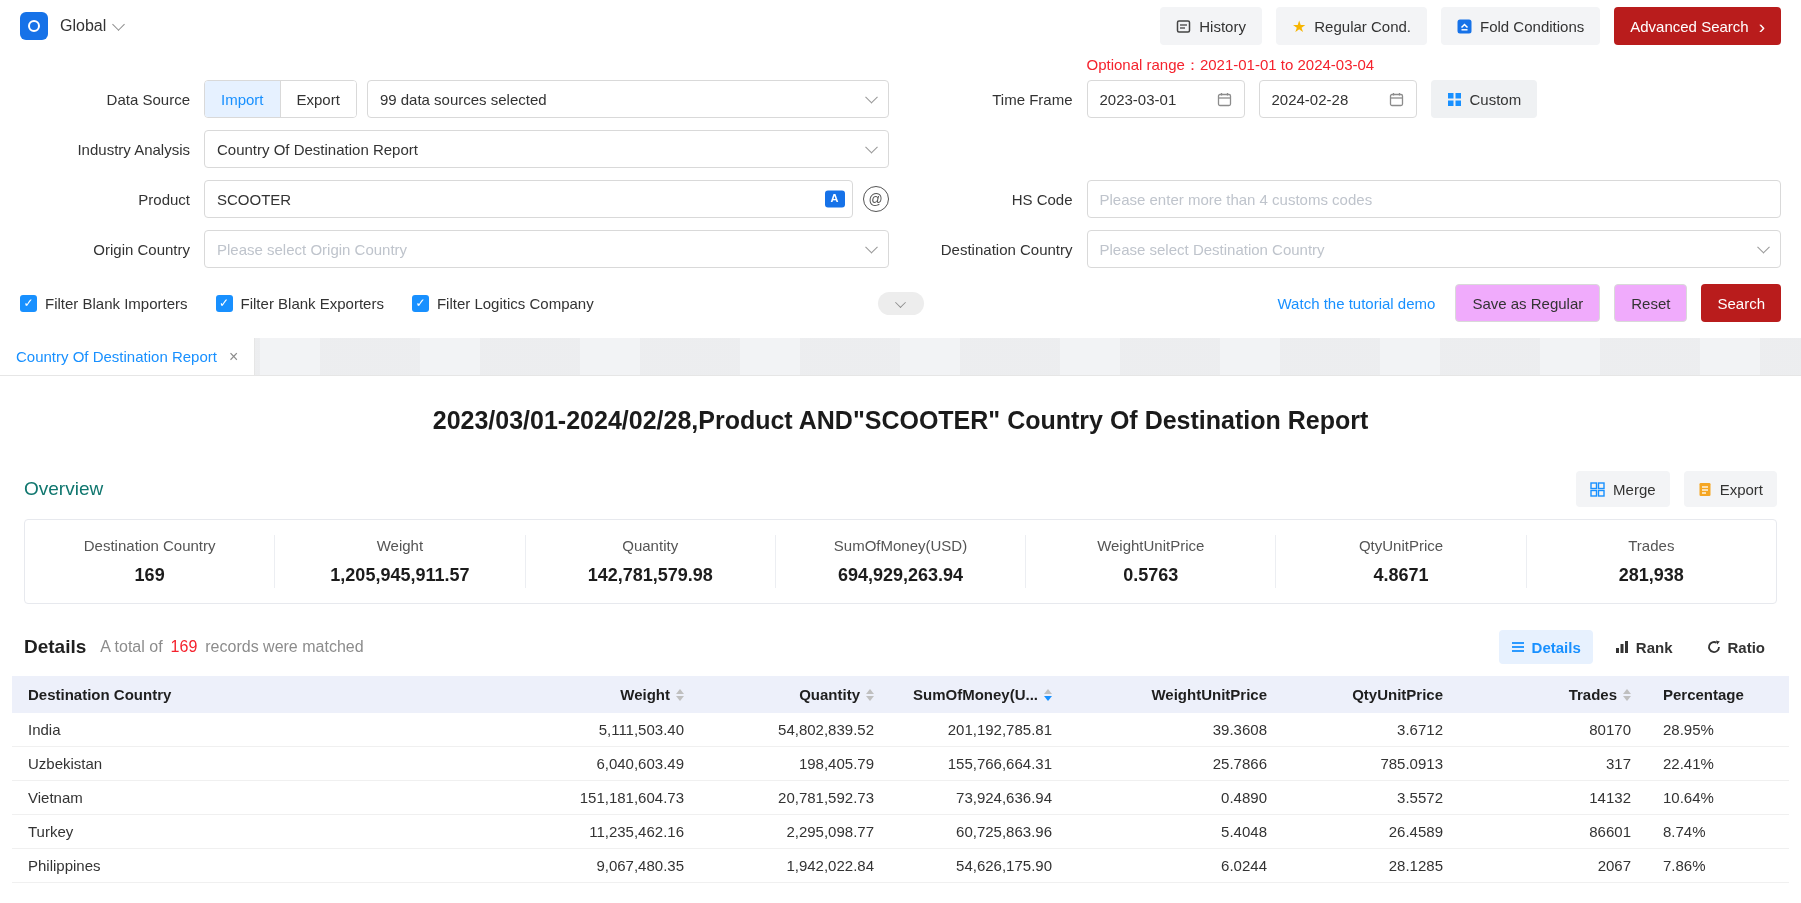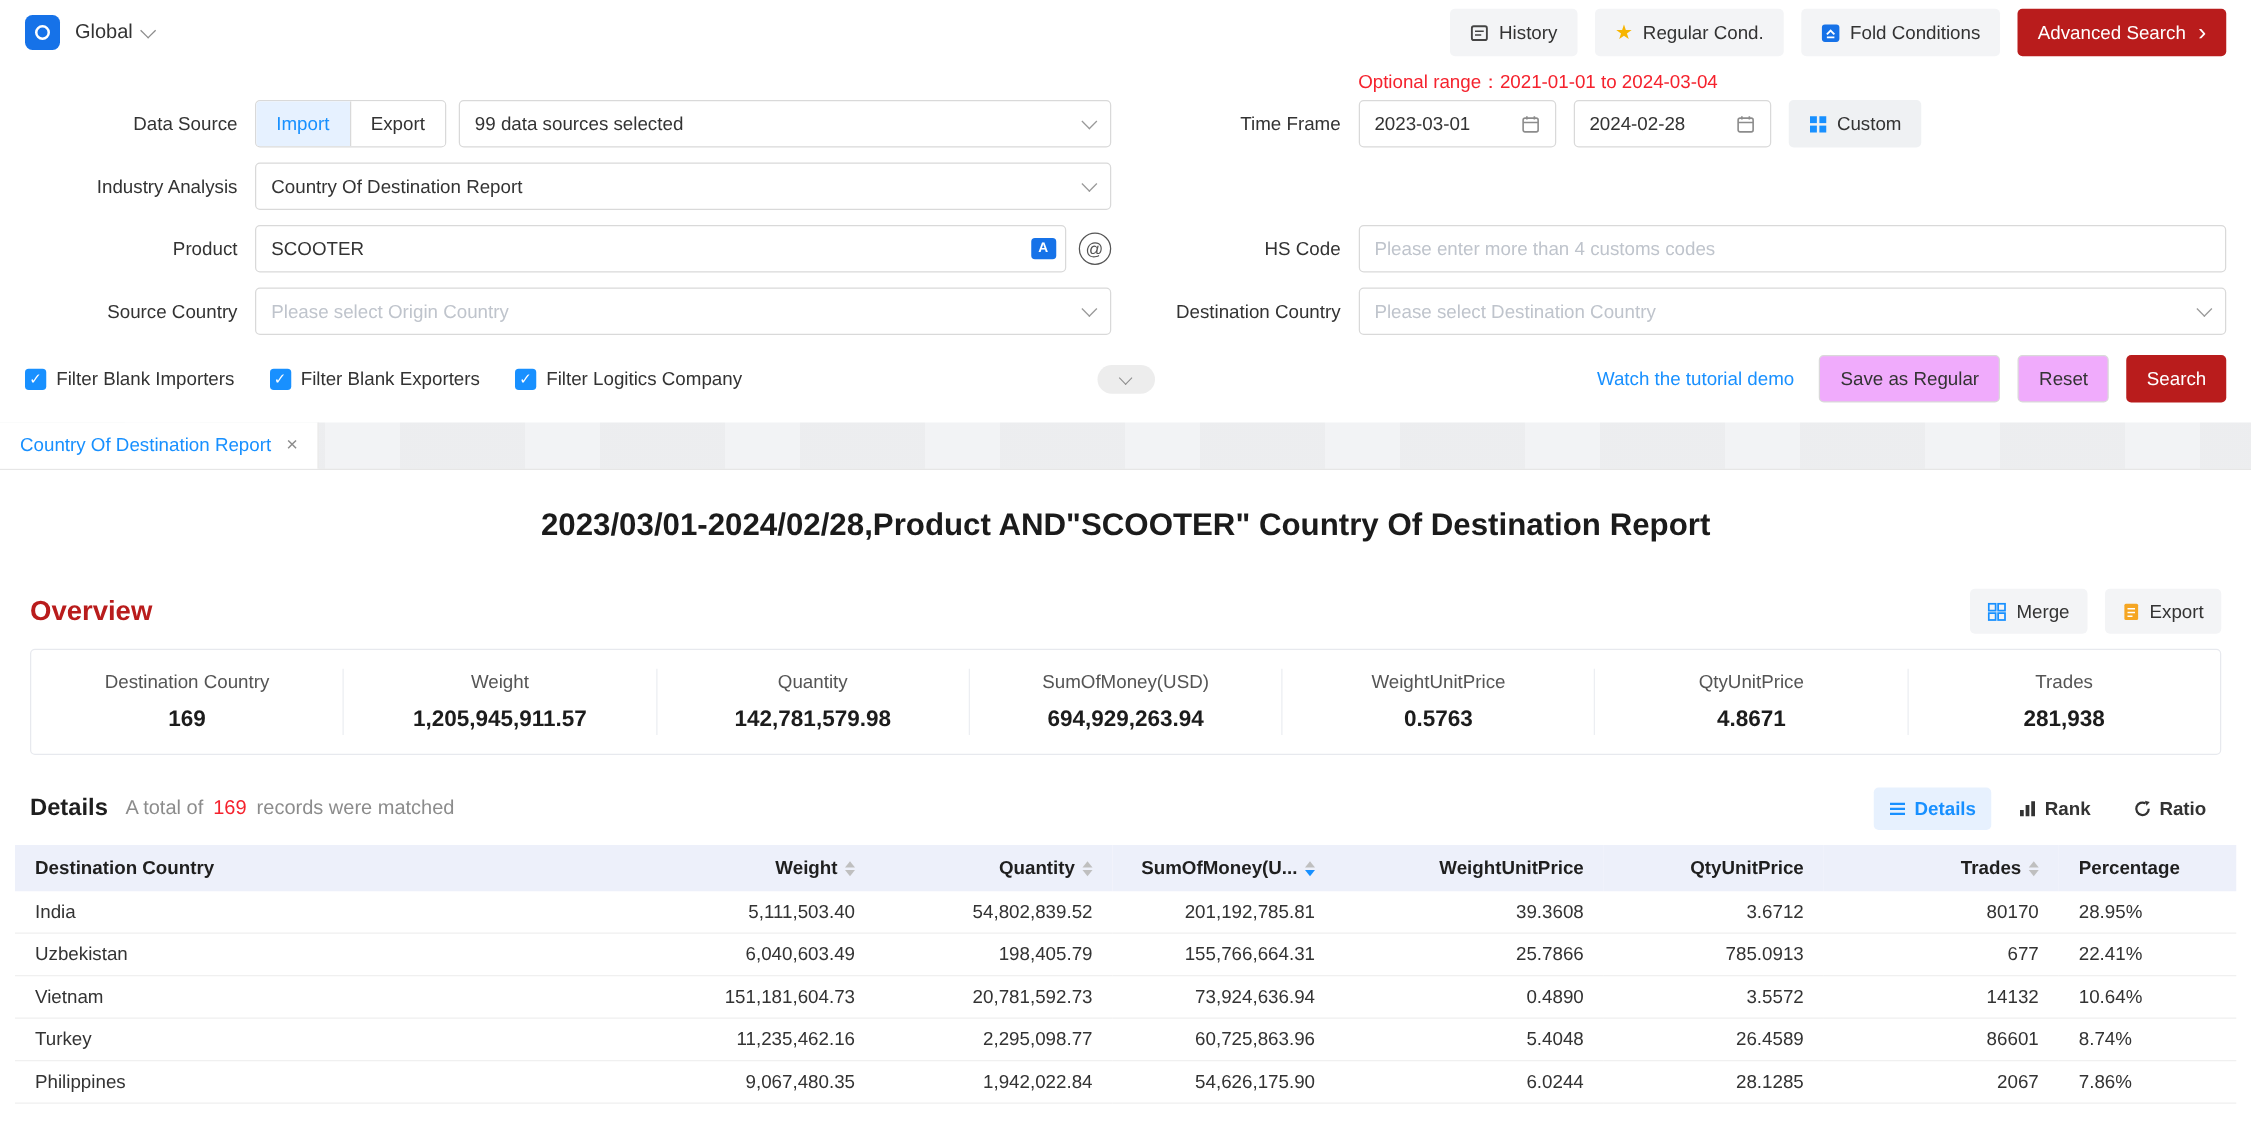--- a/index.html
+++ b/index.html
@@ -62,21 +62,21 @@
   .tutorial-link { color:#1890ff; font-size:15px; cursor:pointer; margin-right:6px; white-space:nowrap; }
 
   
   .tabstrip { height:38px; background:#f2f3f5 repeating-linear-gradient(90deg, rgba(0,0,0,0.025) 0 100px, transparent 100px 160px); display:flex; align-items:stretch; border-bottom:1px solid #e6e6e6; }
   .tab { background:#fff; display:flex; align-items:center; gap:12px; padding:0 16px; font-size:15px; color:#1890ff; border-right:1px solid #e6e6e6; cursor:pointer; }
   .tab-close { color:#8c8c8c; font-size:16px; line-height:1; cursor:pointer; }
 
   
   .report-title { text-align:center; font-size:25px; font-weight:700; color:#1b1b1b; margin:30px 0 36px; }
   .section-head { display:flex; align-items:center; padding:0 24px; }
-  .section-title { font-size:22px; font-weight:700; color:#b91c1c; }
+  .section-title { font-size:19px; font-weight:400; color:#0f766e; }
   .head-actions { margin-left:auto; display:flex; gap:14px; }
   .btn.small { height:36px; padding:0 14px; }
 
   .stats { margin:12px 24px 0; border:1px solid #e7e9ee; border-radius:4px; display:flex; padding:15px 0; background:#fff; }
   .stat { flex:1; text-align:center; border-right:1px solid #eceef2; padding:2px 8px; min-width:0; }
   .stat:last-child { border-right:none; }
   .stat-label { font-size:15px; color:#555; margin-bottom:11px; white-space:nowrap; }
   .stat-value { font-size:18px; font-weight:700; color:#1c1c1c; white-space:nowrap; }
 
   .details-head { display:flex; align-items:center; margin:26px 24px 12px; }
@@ -223,21 +223,21 @@
       </div>
     </div>
     <div class="fcell right">
       <span class="flabel">HS Code</span>
       <input class="tbox" type="text" placeholder="Please enter more than 4 customs codes" style="">
     </div>
   </div>
 
   <div class="frow">
     <div class="fcell left">
-      <span class="flabel">Source Country</span>
+      <span class="flabel">Origin Country</span>
       <div class="control select">
         <span class="placeholder">Please select Origin Country</span>
         <span class="select-arrow"></span>
       </div>
     </div>
     <div class="fcell right">
       <span class="flabel">Destination Country</span>
       <div class="control select">
         <span class="placeholder">Please select Destination Country</span>
         <span class="select-arrow"></span>
@@ -451,21 +451,21 @@
           <td style="text-align: right;">80170</td>
           <td style="text-align: left;">28.95%</td>
         </tr>
         <tr>
           <td style="text-align: left;">Uzbekistan</td>
           <td style="text-align: right;">6,040,603.49</td>
           <td style="text-align: right;">198,405.79</td>
           <td style="text-align: right;">155,766,664.31</td>
           <td style="text-align: right;">25.7866</td>
           <td style="text-align: right;">785.0913</td>
-          <td style="text-align: right;">677</td>
+          <td style="text-align: right;">317</td>
           <td style="text-align: left;">22.41%</td>
         </tr>
         <tr>
           <td style="text-align: left;">Vietnam</td>
           <td style="text-align: right;">151,181,604.73</td>
           <td style="text-align: right;">20,781,592.73</td>
           <td style="text-align: right;">73,924,636.94</td>
           <td style="text-align: right;">0.4890</td>
           <td style="text-align: right;">3.5572</td>
           <td style="text-align: right;">14132</td>

